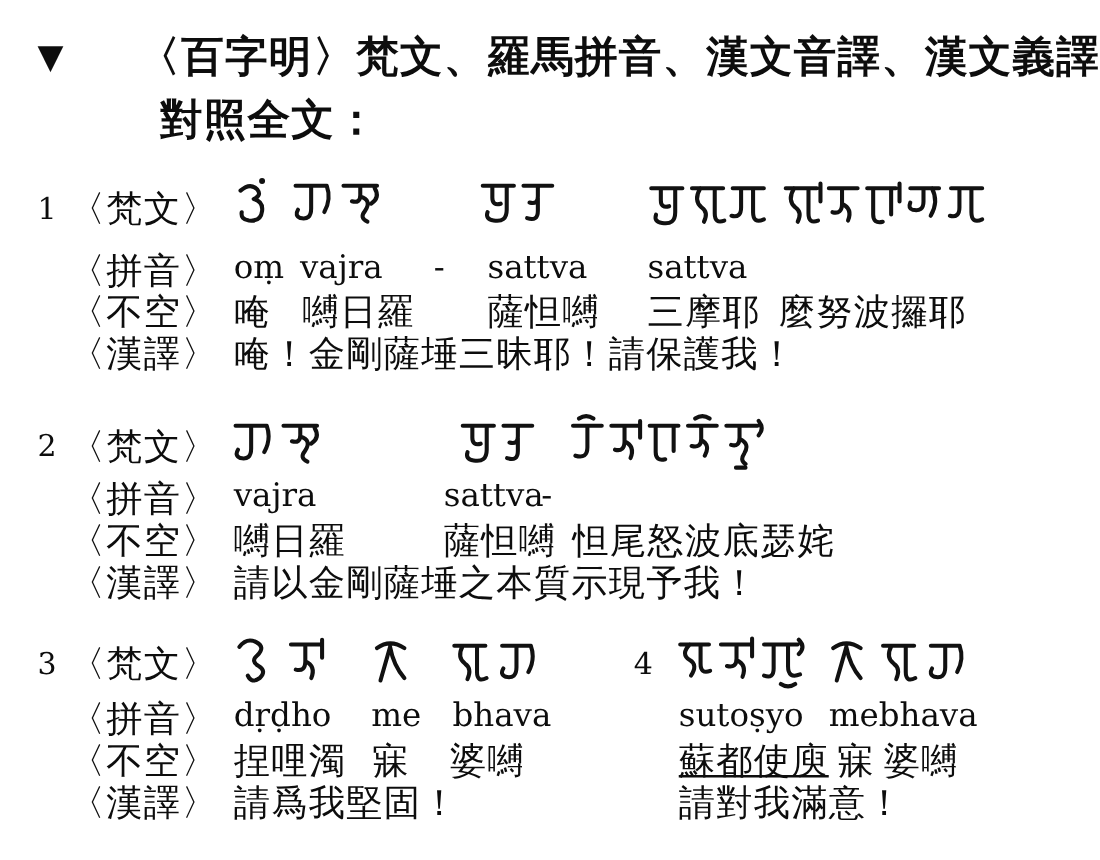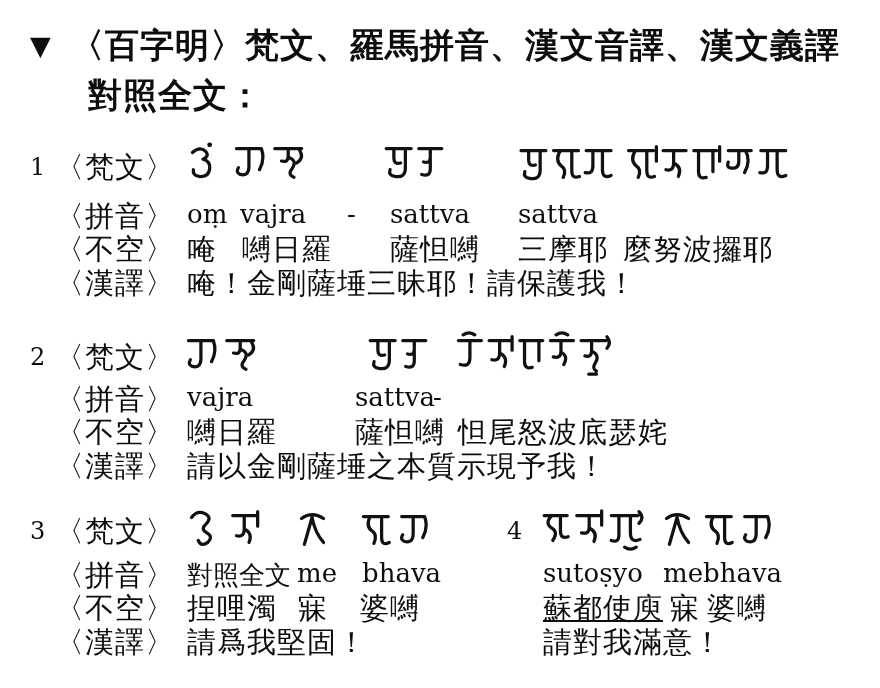--- a/index.html
+++ b/index.html
@@ -1,20 +1,20 @@
 <!DOCTYPE html>
 <html><head>
 <meta charset="utf-8">
 <style>
   html,body{margin:0;padding:0;background:#fff;}
   .page{position:relative;width:880px;height:688px;background:#ffffff;overflow:hidden;
         color:#0d0d0d;}
   .page span{position:absolute;white-space:nowrap;color:#0d0d0d;}
   .t1{font-family:Liberation Sans, sans-serif;font-weight:bold;
-      font-size:34px;letter-spacing:1px;}
+      font-size:34px;letter-spacing:1px;margin-left:40px;}
   .marker{font-family:"DejaVu Sans",sans-serif;font-size:27px;}
   .cjk{font-family:"Liberation Serif","DejaVu Serif",serif;font-size:29px;letter-spacing:1px;}
   .pin{font-family:"DejaVu Serif","Liberation Serif",serif;font-size:26px;}
   .num{font-family:"DejaVu Serif","Liberation Serif",serif;font-size:24px;}
   .sid{position:absolute;}
   .sid svg{display:block;}
   .sid path{fill:none;stroke:#111;stroke-width:3.4;stroke-linecap:round;stroke-linejoin:round;}
   .sid circle{fill:#111;}
 </style>
 </head>
@@ -154,21 +154,21 @@
     </svg>
   </div>
   <div class="sid" style="left:703px;top:508px;">
     <svg width="70" height="44" viewBox="0 0 70 46">
       <path d="M2 9 H28 M9 9 Q4 19 11 24 Q17 28 13 37 M21 9 V31 Q21 40 29 36"></path>
       <path d="M42 9 H66 M54 9 V27 Q54 37 45 35 Q40 33 43 28 M66 9 Q70 20 64 31"></path>
     </svg>
   </div>
 
   <span class="cjk" style="left:55px;top:556px;">〈拼音〉</span>
-  <span class="pin" style="left:187px;top:558px;">對照全文</span>
+  <span class="pin" style="left:187px;top:558px;">dṛḍho</span>
   <span class="pin" style="left:297px;top:558px;">me</span>
   <span class="pin" style="left:362px;top:558px;">bhava</span>
   <span class="pin" style="left:543px;top:558px;">sutoṣyo</span>
   <span class="pin" style="left:663px;top:558px;">me</span>
   <span class="pin" style="left:703px;top:558px;">bhava</span>
 
   <span class="cjk" style="left:55px;top:589px;">〈不空〉</span>
   <span class="cjk" style="left:187px;top:589px;">捏哩濁</span>
   <span class="cjk" style="left:298px;top:589px;">寐</span>
   <span class="cjk" style="left:360px;top:589px;">婆嚩</span>

